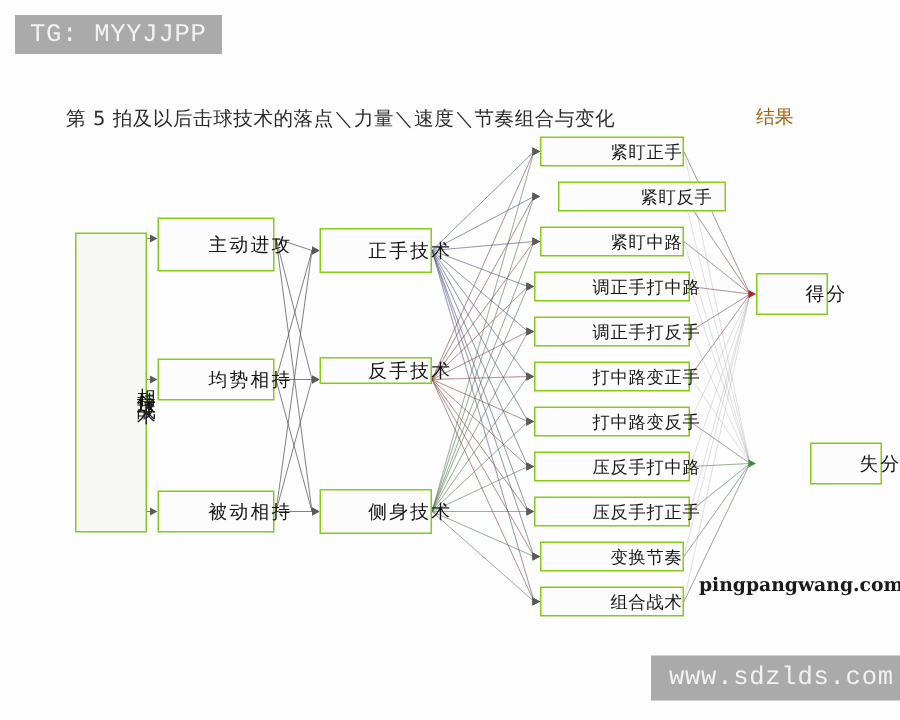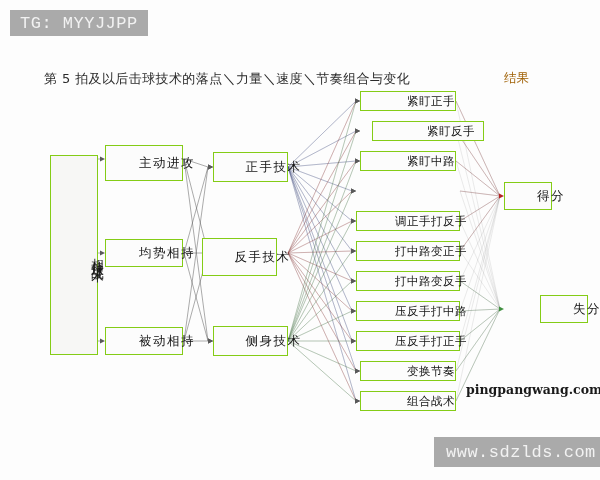--- a/index.html
+++ b/index.html
@@ -272,26 +272,27 @@
   <div id="title-main">第 5 拍及以后击球技术的落点＼力量＼速度＼节奏组合与变化</div>
   <div id="title-result">结果</div>
 
   <div class="node col-root" id="node-root" style="left: 50px; top: 155px; width: 26px; height: 200px;">相持球战术</div>
 
   <div class="node col1" id="node-c1-0" style="left: 105px; top: 145px; width: 78px; height: 36px;">主动进攻</div>
   <div class="node col1" id="node-c1-1" style="left: 105px; top: 239px; width: 78px; height: 28px; font-family: Liberation Mono, monospace;">均势相持</div>
   <div class="node col1" id="node-c1-2" style="left: 105px; top: 327px; width: 78px; height: 28px;">被动相持</div>
 
   <div class="node col2" id="node-c2-0" style="left: 213px; top: 152px; width: 75px; height: 30px;">正手技术</div>
-  <div class="node col2" id="node-c2-1" style="left: 202px; top: 238px; width: 75px; height: 38px;">反手技术</div>
+  <div class="node col2" id="node-c2-1" style="left: 213px; top: 238px; width: 75px; height: 18px;">反手技术</div>
   <div class="node col2" id="node-c2-2" style="left: 213px; top: 326px; width: 75px; height: 30px;">侧身技术</div>
 
   <div class="node col3" id="node-c3-0" style="left: 360px; top: 91px; width: 96px; height: 20px;">紧盯正手</div>
   <div class="node col3" id="node-c3-1" style="left: 360px; top: 121px; width: 112px; height: 20px; margin-left: 12px;">紧盯反手</div>
   <div class="node col3" id="node-c3-2" style="left: 360px; top: 151px; width: 96px; height: 20px;">紧盯中路</div>
+  <div class="node col3" id="node-c3-3" style="left: 356px; top: 181px; width: 104px; height: 20px;">调正手打中路</div>
   <div class="node col3" id="node-c3-4" style="left: 356px; top: 211px; width: 104px; height: 20px;">调正手打反手</div>
   <div class="node col3" id="node-c3-5" style="left: 356px; top: 241px; width: 104px; height: 20px;">打中路变正手</div>
   <div class="node col3" id="node-c3-6" style="left: 356px; top: 271px; width: 104px; height: 20px;">打中路变反手</div>
   <div class="node col3" id="node-c3-7" style="left: 356px; top: 301px; width: 104px; height: 20px;">压反手打中路</div>
   <div class="node col3" id="node-c3-8" style="left: 356px; top: 331px; width: 104px; height: 20px;">压反手打正手</div>
   <div class="node col3" id="node-c3-9" style="left: 360px; top: 361px; width: 96px; height: 20px;">变换节奏</div>
   <div class="node col3" id="node-c3-10" style="left: 360px; top: 391px; width: 96px; height: 20px;">组合战术</div>
 
   <div class="node col4" id="node-c4-0" style="left: 504px; top: 182px; width: 42px; height: 28px;">得分</div>
   <div class="node col4" id="node-c4-1" style="left: 504px; top: 295px; width: 42px; height: 28px; margin-left: 36px;">失分</div>

